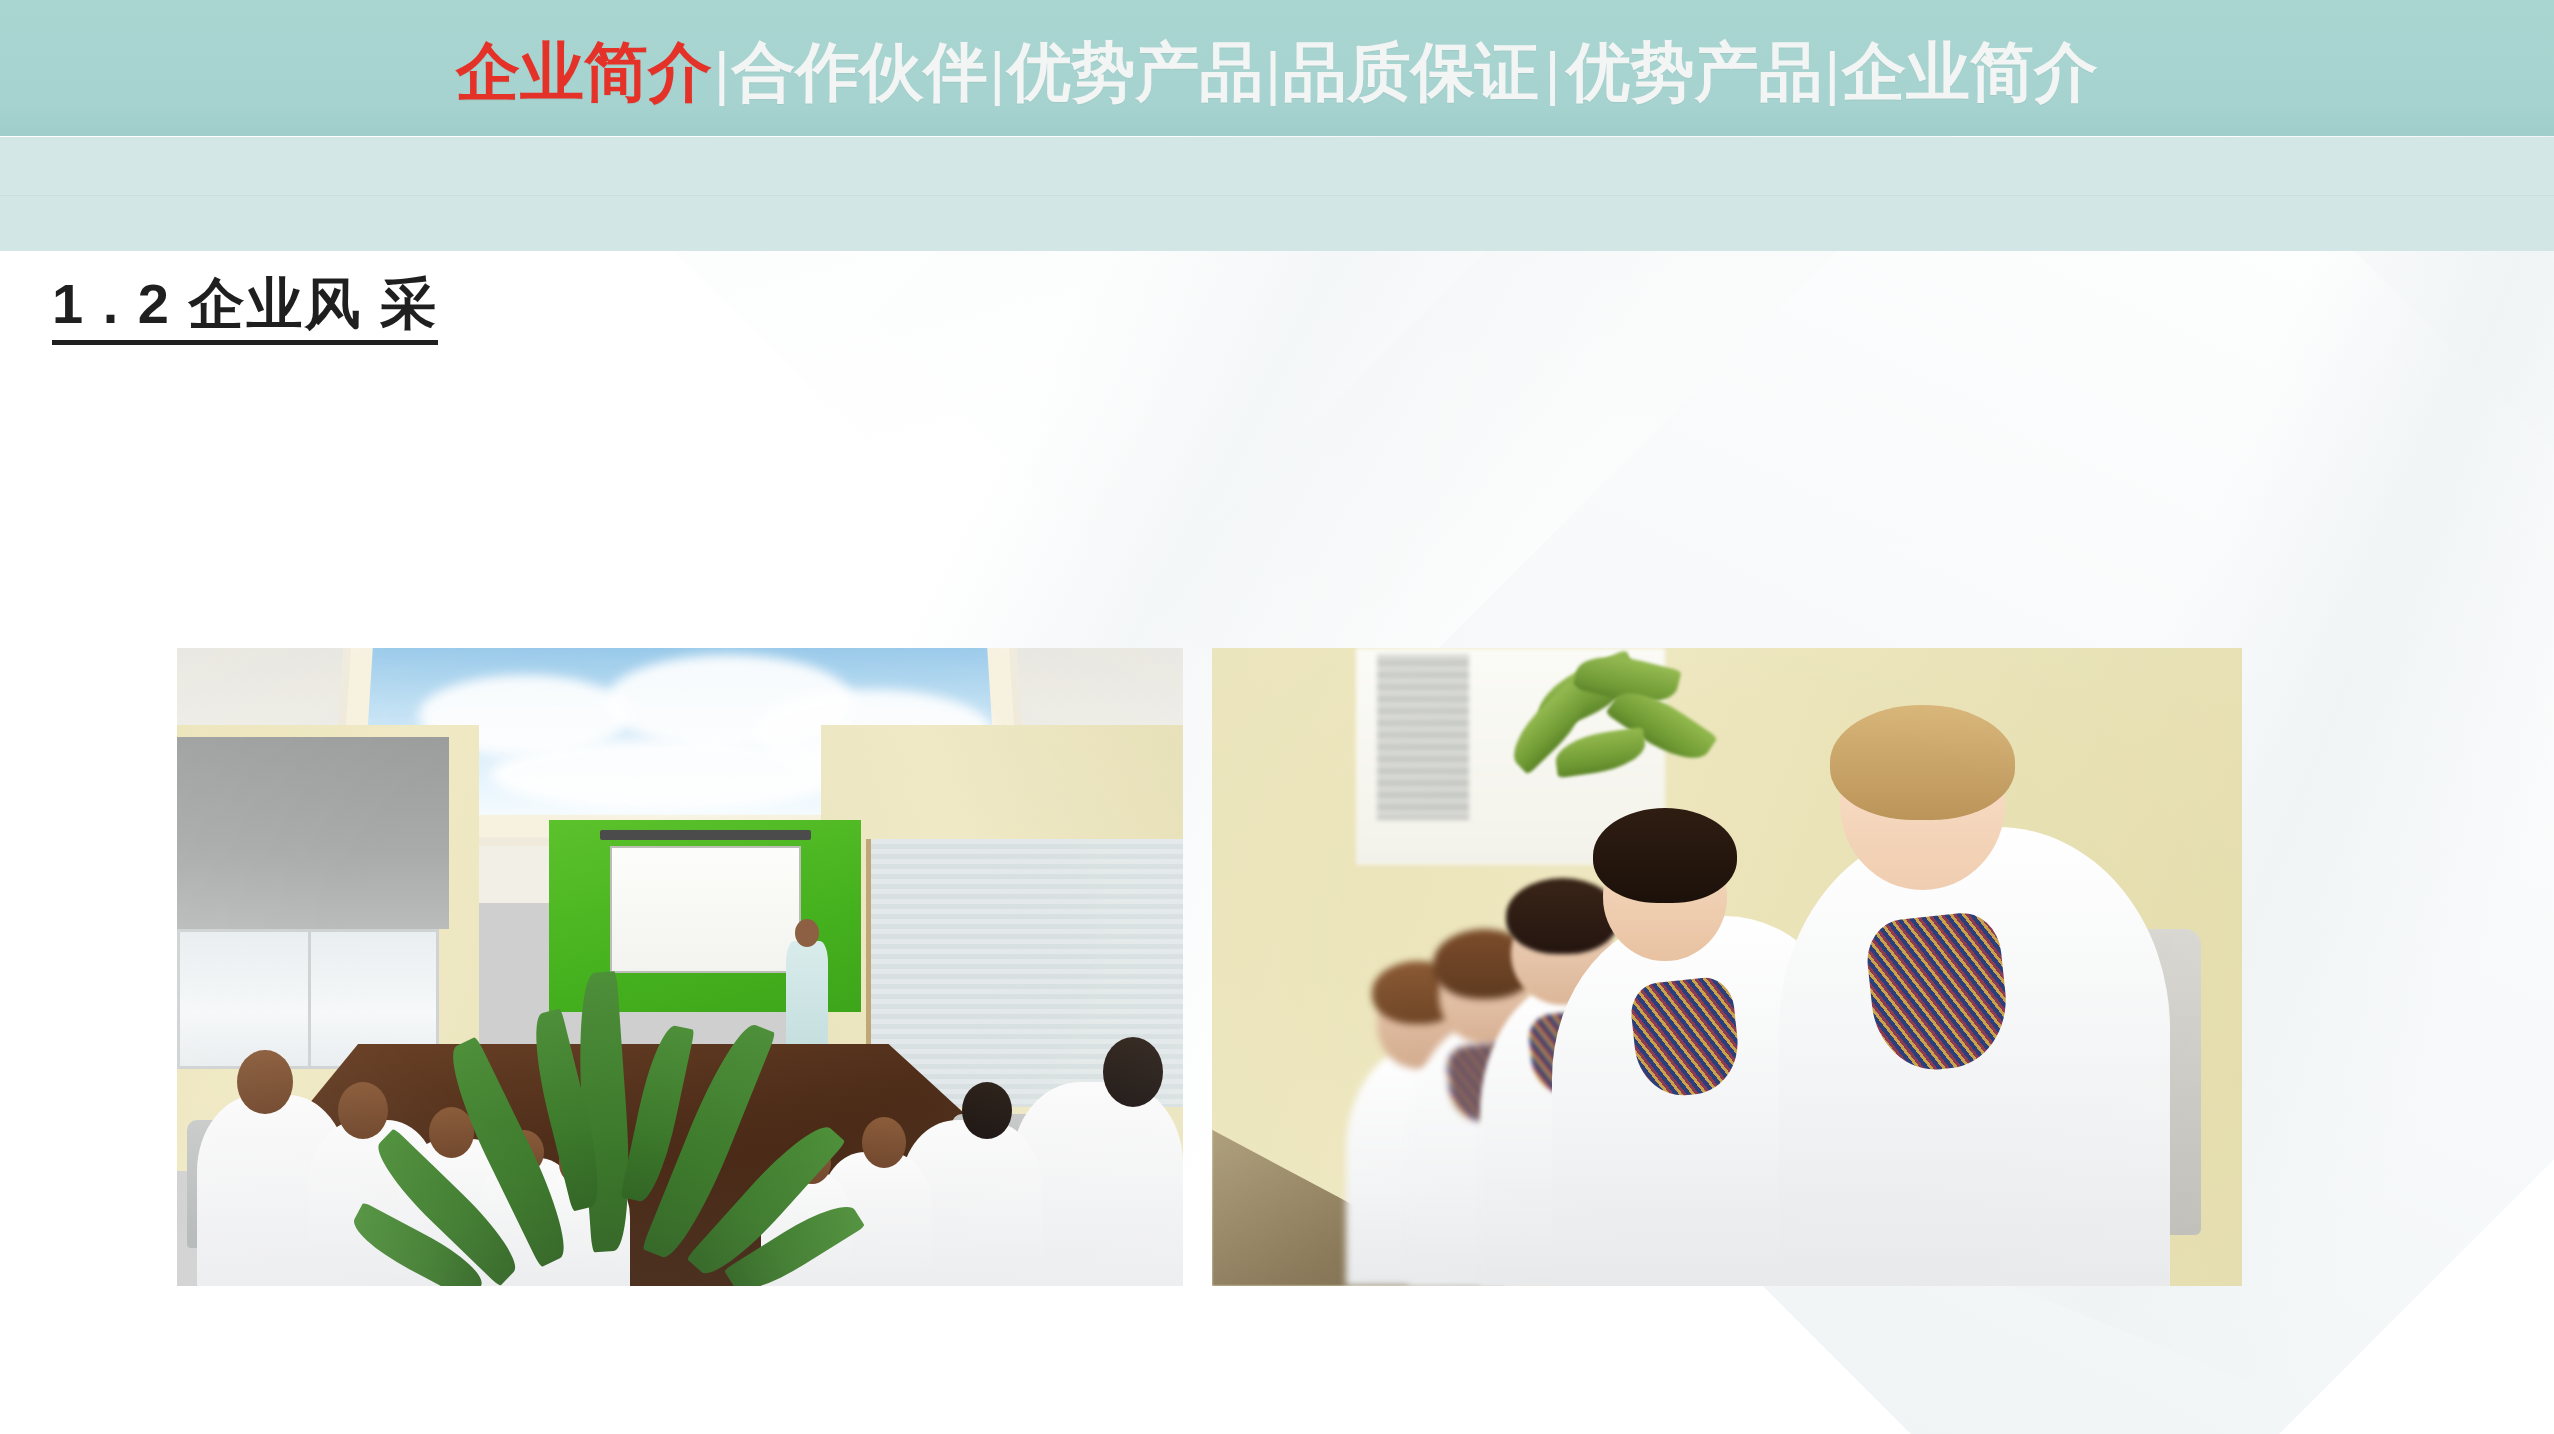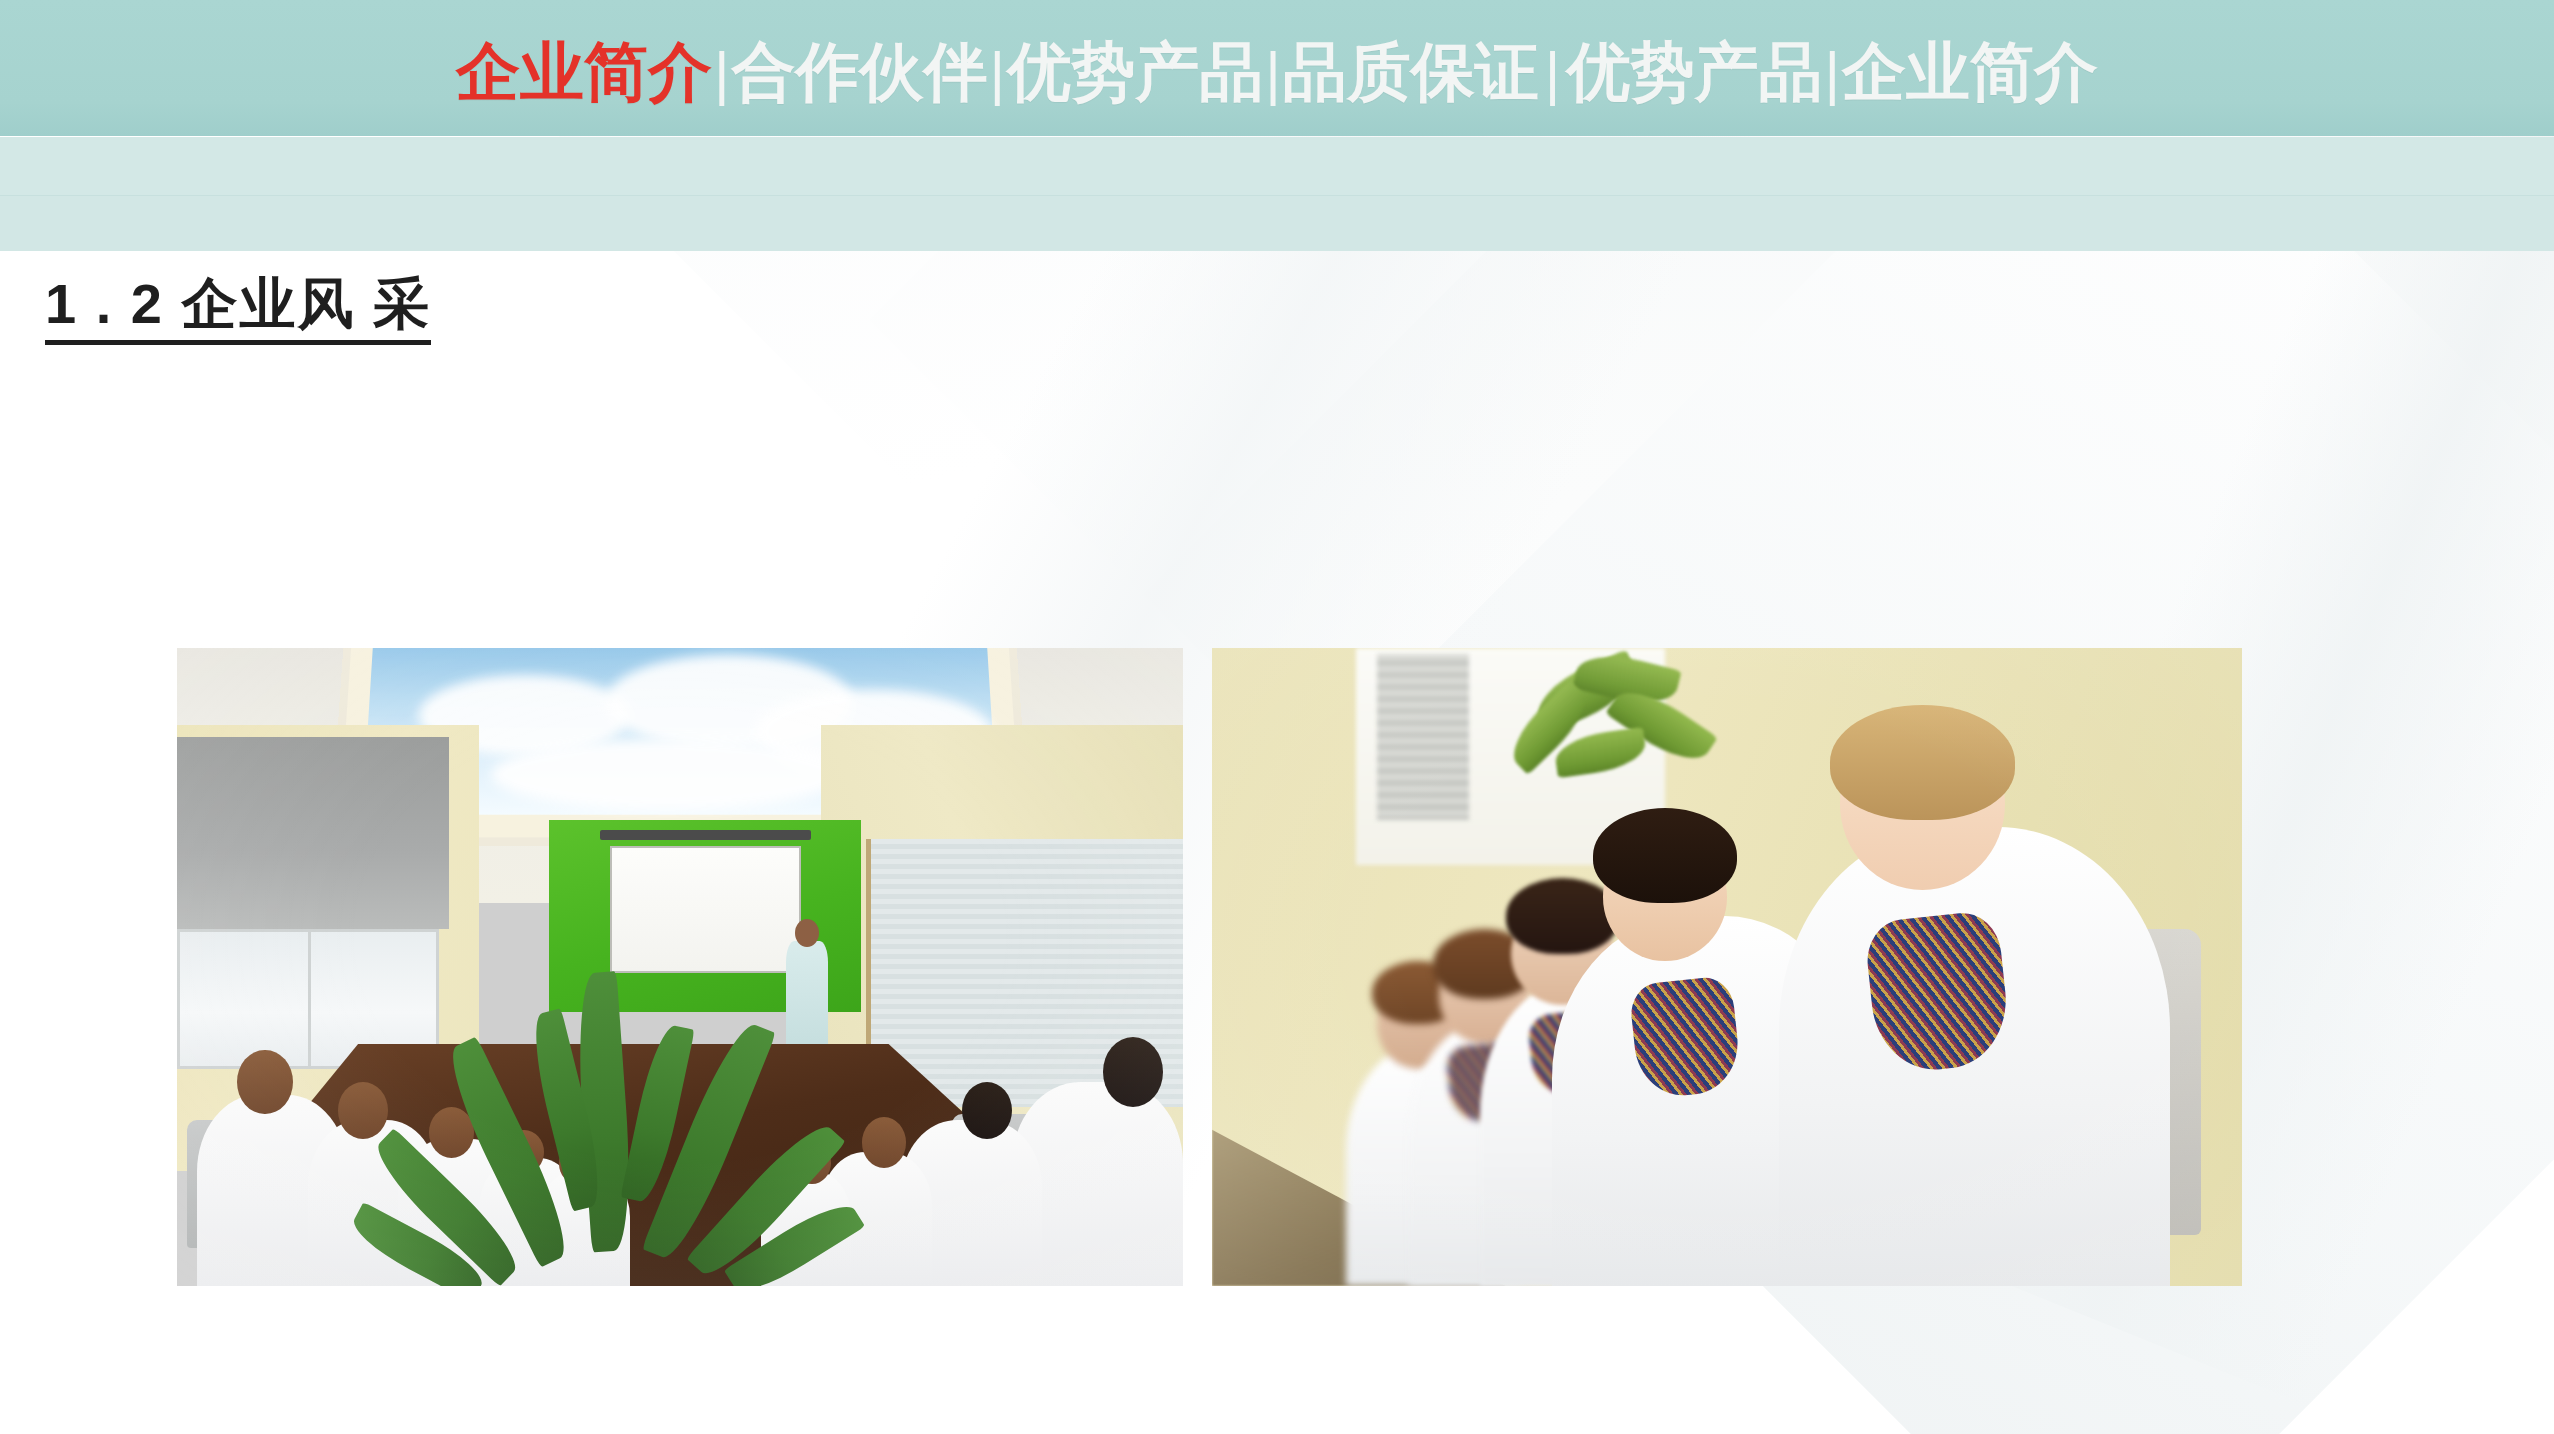--- a/index.html
+++ b/index.html
@@ -124,21 +124,21 @@
     font-weight: 400;
     color: #f2f5f4;
     line-height: 1;
     padding: 0 6px;
   }
   .nav-sep.tight { padding: 0 2px; }
 
   
   .section-title {
     position: absolute;
-    left: 45px;
+    left: 52px;
     top: 272px;
     z-index: 4;
     font-size: 56px;
     font-weight: 700;
     color: #1f1f1f;
     letter-spacing: 2px;
     padding-bottom: 4px;
     border-bottom: 5px solid #1f1f1f;
     display: inline-block;
     line-height: 1.15;

